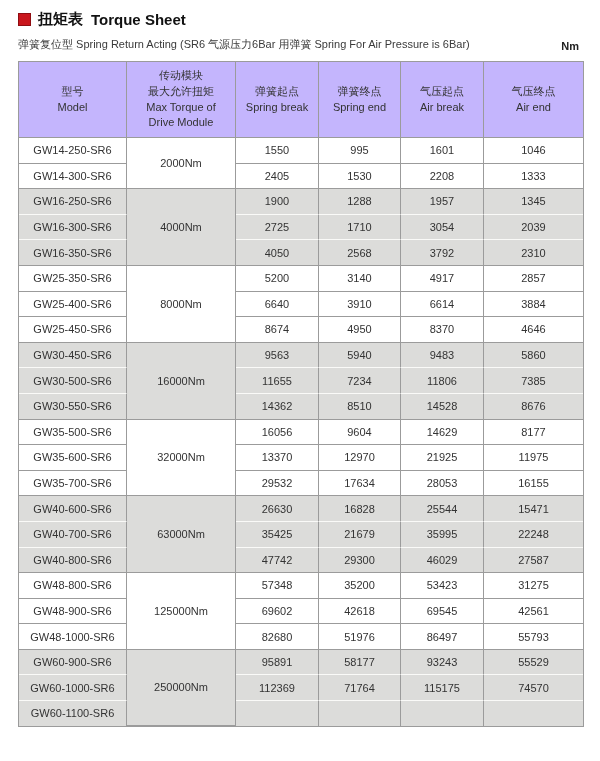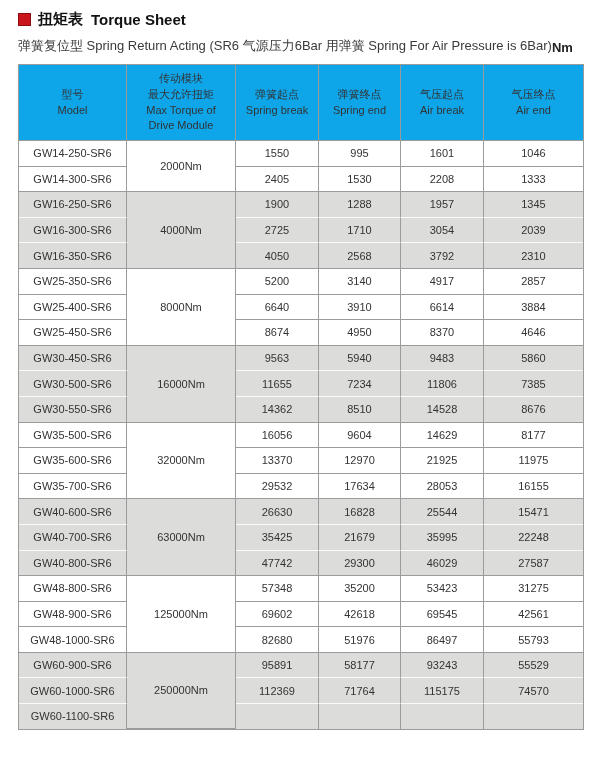--- a/index.html
+++ b/index.html
@@ -39,24 +39,25 @@
     color: #111111;
   }
   .title-en {
     font-weight: bold;
     font-size: 15px;
     color: #111111;
     margin-left: 8px;
   }
   .subtitle-row {
     display: flex;
+    justify-content: space-between;
     align-items: flex-end;
     margin-top: 8px;
     width: 564px;
-    font-size: 13px;
+    font-size: 11px;
     color: #3a3a3a;
     padding-right: 2px;
     box-sizing: border-box;
   }
   .unit {
     font-weight: bold;
     color: #222222;
     margin-right: 1px;
   }
   table.torque-table {
@@ -74,21 +75,21 @@
     vertical-align: middle;
     font-size: 11px;
     padding: 0;
     overflow: hidden;
     white-space: nowrap;
   }
   .torque-table tr > *:last-child {
     border-right: none;
   }
   .torque-table thead th {
-    background: #0ea5e9;
+    background: #c4b5fd;
     height: 75px;
     font-weight: normal;
     line-height: 1.45;
     color: #333333;
   }
   .torque-table tbody td {
     height: 24.6px;
     background: #ffffff;
     color: #333333;
   }

